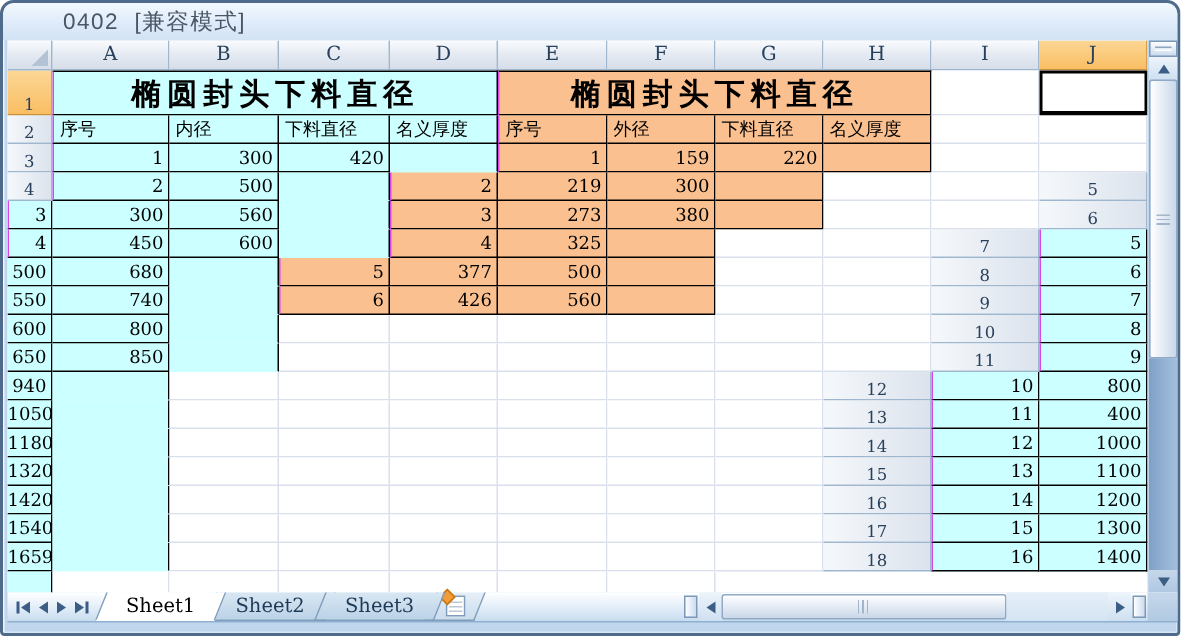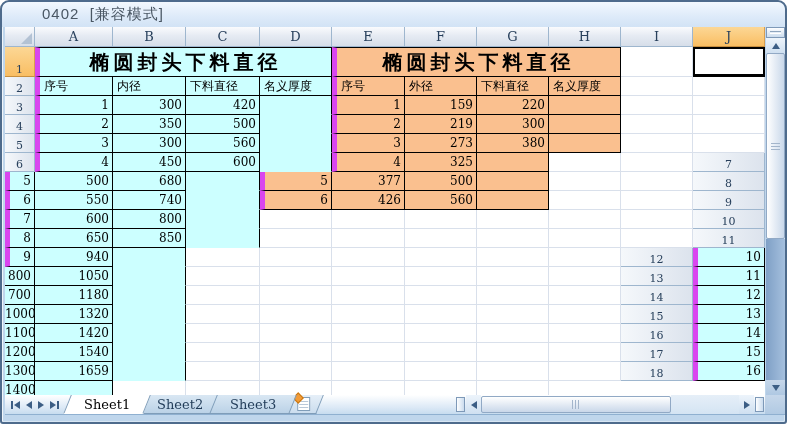--- a/index.html
+++ b/index.html
@@ -14,21 +14,21 @@
   .gridwrap{position:absolute;left:3px;top:25px;width:760px;height:368px;overflow:hidden;background:#fff;}
   .grid{display:grid;grid-template-columns:30px 78px 73px 74px 72px 73px 72px 72px 72px 72px 72px;
     grid-template-rows:20px 30px repeat(17,19px);}
   .cell{box-sizing:border-box;background:#fff;border-right:1px solid #D9E0EB;border-bottom:1px solid #D9E0EB;
     font-family:"DejaVu Serif","Liberation Serif",serif;font-size:12px;color:#000;
     line-height:18px;white-space:nowrap;overflow:hidden;}
   .num{text-align:right;padding-right:3px;}
   .htxt{padding-left:4px;}
   .cyan{background:#CCFFFF;}
   .oran{background:#FAC08F;}
-  .bl{border-left:5px solid #d946ef;}
+  .bl{border-left:1px solid #d946ef;}
   .br{border-right:1px solid #000;}
   .bb{border-bottom:1px solid #000;}
   .bt{border-top:1px solid #000;}
   .nbb{border-bottom:1px solid #CCFFFF;}
   .tbl-title{font-weight:bold;font-size:20px;letter-spacing:4px;text-align:center;line-height:28px;}
   .selcell{border:2px solid #000;border-bottom-width:3px;}
   .col-h,.row-h,.corner{box-sizing:border-box;background:linear-gradient(#FAFBFD,#E6EBF3 45%,#D6DEE9);
     border-right:1px solid #9EB6CE;border-bottom:1px solid #9EB6CE;color:#28405C;
     font-family:"DejaVu Serif","Liberation Serif",serif;text-align:center;}
   .col-h{font-size:13px;line-height:19px;}
@@ -122,21 +122,20 @@
         <div class="cell cyan num br bb">420</div>
         <div class="cell cyan br nbb"></div>
         <div class="cell oran num br bb bl">1</div>
         <div class="cell oran num br bb">159</div>
         <div class="cell oran num br bb">220</div>
         <div class="cell oran br bb"></div>
         <div class="cell"></div>
         <div class="cell"></div>
         <div class="row-h">4</div>
         <div class="cell cyan num br bb bl">2</div>
-        <div class="cell cyan num br bb">350</div>
         <div class="cell cyan num br bb">500</div>
         <div class="cell cyan br nbb"></div>
         <div class="cell oran num br bb bl">2</div>
         <div class="cell oran num br bb">219</div>
         <div class="cell oran num br bb">300</div>
         <div class="cell oran br bb"></div>
         <div class="cell"></div>
         <div class="cell"></div>
         <div class="row-h">5</div>
         <div class="cell cyan num br bb bl">3</div>
@@ -219,21 +218,21 @@
         <div class="cell cyan num br bb">1050</div>
         <div class="cell cyan br nbb"></div>
         <div class="cell"></div>
         <div class="cell"></div>
         <div class="cell"></div>
         <div class="cell"></div>
         <div class="cell"></div>
         <div class="cell"></div>
         <div class="row-h">13</div>
         <div class="cell cyan num br bb bl">11</div>
-        <div class="cell cyan num br bb">700</div>
+        <div class="cell cyan num br bb">400</div>
         <div class="cell cyan num br bb">1180</div>
         <div class="cell cyan br nbb"></div>
         <div class="cell"></div>
         <div class="cell"></div>
         <div class="cell"></div>
         <div class="cell"></div>
         <div class="cell"></div>
         <div class="cell"></div>
         <div class="row-h">14</div>
         <div class="cell cyan num br bb bl">12</div>

